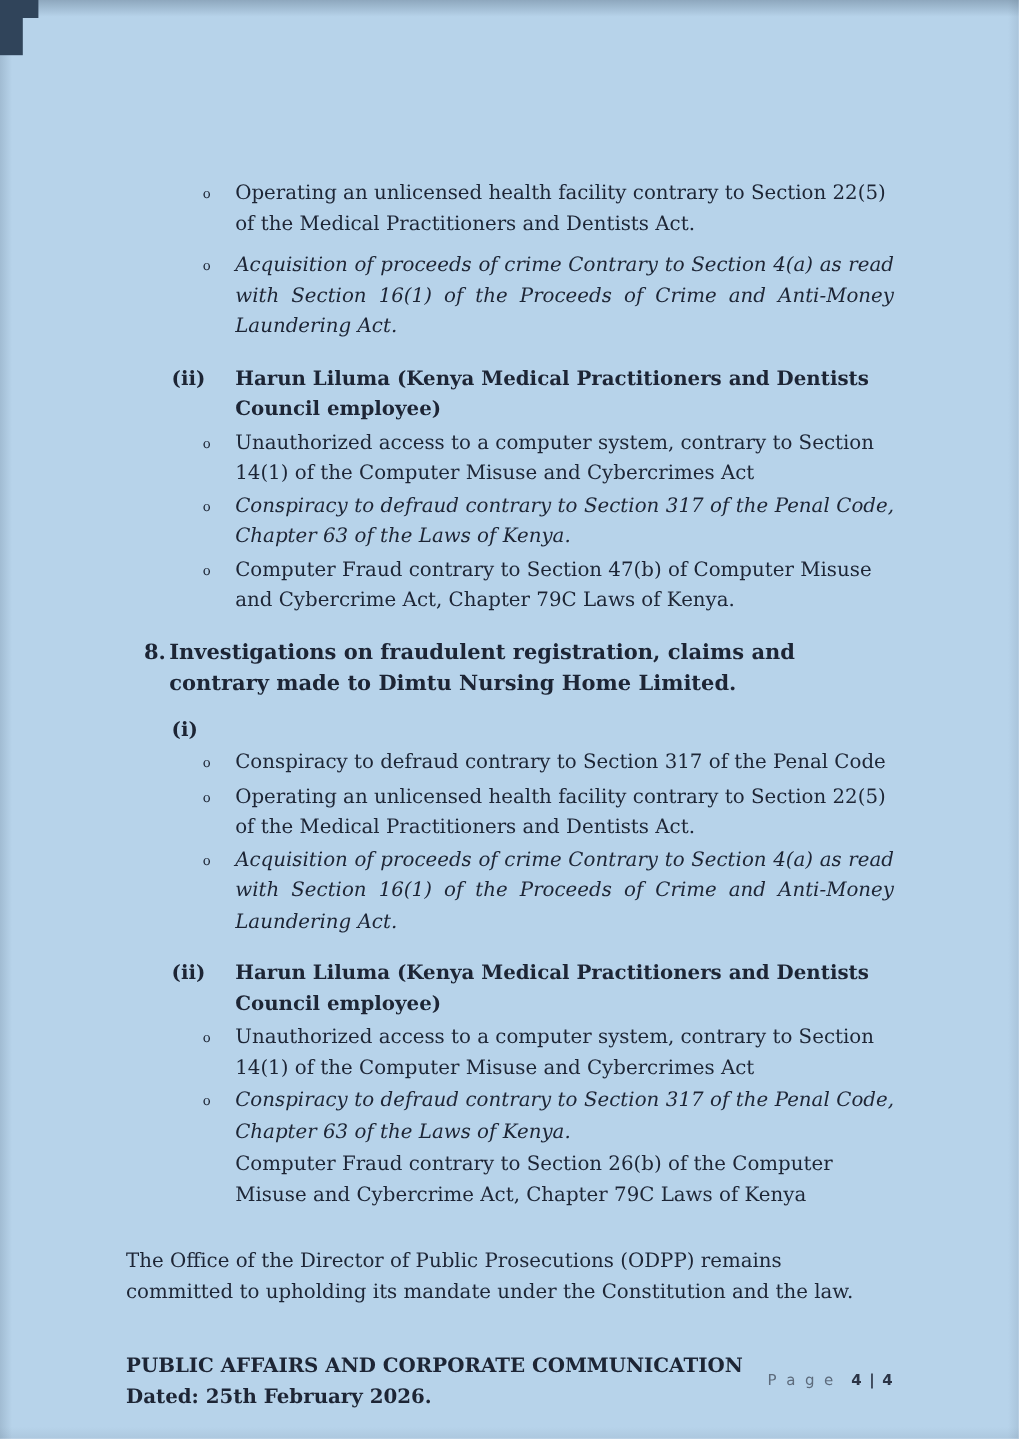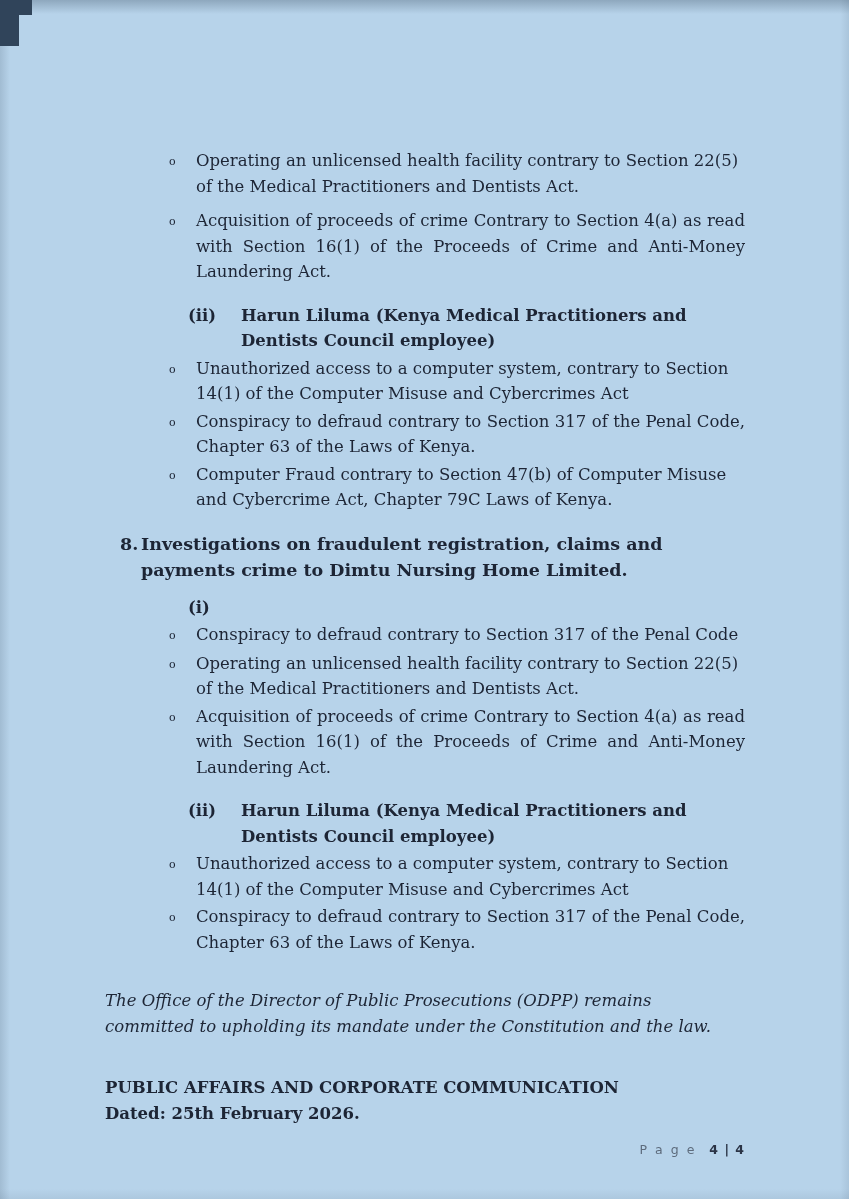--- a/index.html
+++ b/index.html
@@ -32,32 +32,32 @@
     font-size:16.5px;
     line-height:25.5px;
   }
   .bullet{display:flex;padding-left:64px;}
   .marker{
     flex:none;width:27px;
     font-size:11px;line-height:25.5px;
     padding-top:1px;
   }
   .btext{flex:1;}
-  .justify{text-align:justify;}
+  .justify{text-align:justify;font-style:italic;}
   .mb-s{margin-bottom:9px;}
   .mb-m{margin-bottom:18px;}
   .mb-xs{margin-bottom:2px;}
   .subhead{display:flex;padding-left:38px;font-weight:bold;}
-  .sublabel{flex:none;width:53px;margin-left:45px;}
+  .sublabel{flex:none;width:53px;}
   .subtitle{flex:1;}
   .sec8{display:flex;padding-left:15px;font-weight:bold;font-size:17.5px;line-height:26px;margin-top:18px;margin-bottom:12px;}
   .sec8 .num{flex:none;width:21px;}
   .sec8 .sectitle{flex:1;}
   .gap-top{margin-top:18px;}
-  .closing{margin-top:30px;padding-left:0;font-style:italic;}
+  .closing{margin-top:30px;padding-left:0;}
   .signoff{margin-top:36px;font-weight:bold;line-height:26px;}
   .footer{
     position:absolute;right:104px;bottom:42px;
     font-family:"DejaVu Sans","Liberation Sans",sans-serif;
     font-size:12.5px;
   }
   .footer .pg-label{color:var(--muted);letter-spacing:2px;}
   .footer .pg-num{color:#2b3446;font-weight:bold;margin-left:9px;letter-spacing:1px;}
 </style>
 </head>
@@ -90,21 +90,21 @@
       <span class="marker">o</span>
       <span class="btext justify">Conspiracy to defraud contrary to Section 317 of the Penal Code, Chapter 63 of the Laws of Kenya.</span>
     </div>
     <div class="bullet">
       <span class="marker">o</span>
       <span class="btext">Computer Fraud contrary to Section 47(b) of Computer Misuse and Cybercrime Act, Chapter 79C Laws of Kenya.</span>
     </div>
 
     <div class="sec8">
       <span class="num">8.</span>
-      <span class="sectitle">Investigations on fraudulent registration, claims and payments crime to Dimtu Nursing Home Limited.</span>
+      <span class="sectitle">Investigations on fraudulent registration, claims and contrary made to Dimtu Nursing Home Limited.</span>
     </div>
 
     <div class="subhead mb-xs">
       <span class="sublabel">(i)</span>
     </div>
     <div class="bullet mb-xs">
       <span class="marker">o</span>
       <span class="btext">Conspiracy to defraud contrary to Section 317 of the Penal Code</span>
     </div>
     <div class="bullet mb-xs">
@@ -123,20 +123,21 @@
     <div class="bullet mb-xs">
       <span class="marker">o</span>
       <span class="btext">Unauthorized access to a computer system, contrary to Section 14(1) of the Computer Misuse and Cybercrimes Act</span>
     </div>
     <div class="bullet mb-xs">
       <span class="marker">o</span>
       <span class="btext justify">Conspiracy to defraud contrary to Section 317 of the Penal Code, Chapter 63 of the Laws of Kenya.</span>
     </div>
     <div class="bullet">
       <span class="marker"></span>
+      <span class="btext">Computer Fraud contrary to Section 26(b) of the Computer Misuse and Cybercrime Act, Chapter 79C Laws of Kenya</span>
     </div>
 
     <p class="closing">The Office of the Director of Public Prosecutions (ODPP) remains committed to upholding its mandate under the Constitution and the law.</p>
 
     <div class="signoff">
       <div>PUBLIC AFFAIRS AND CORPORATE COMMUNICATION</div>
       <div>Dated: 25th February 2026.</div>
     </div>
   </div>
 

